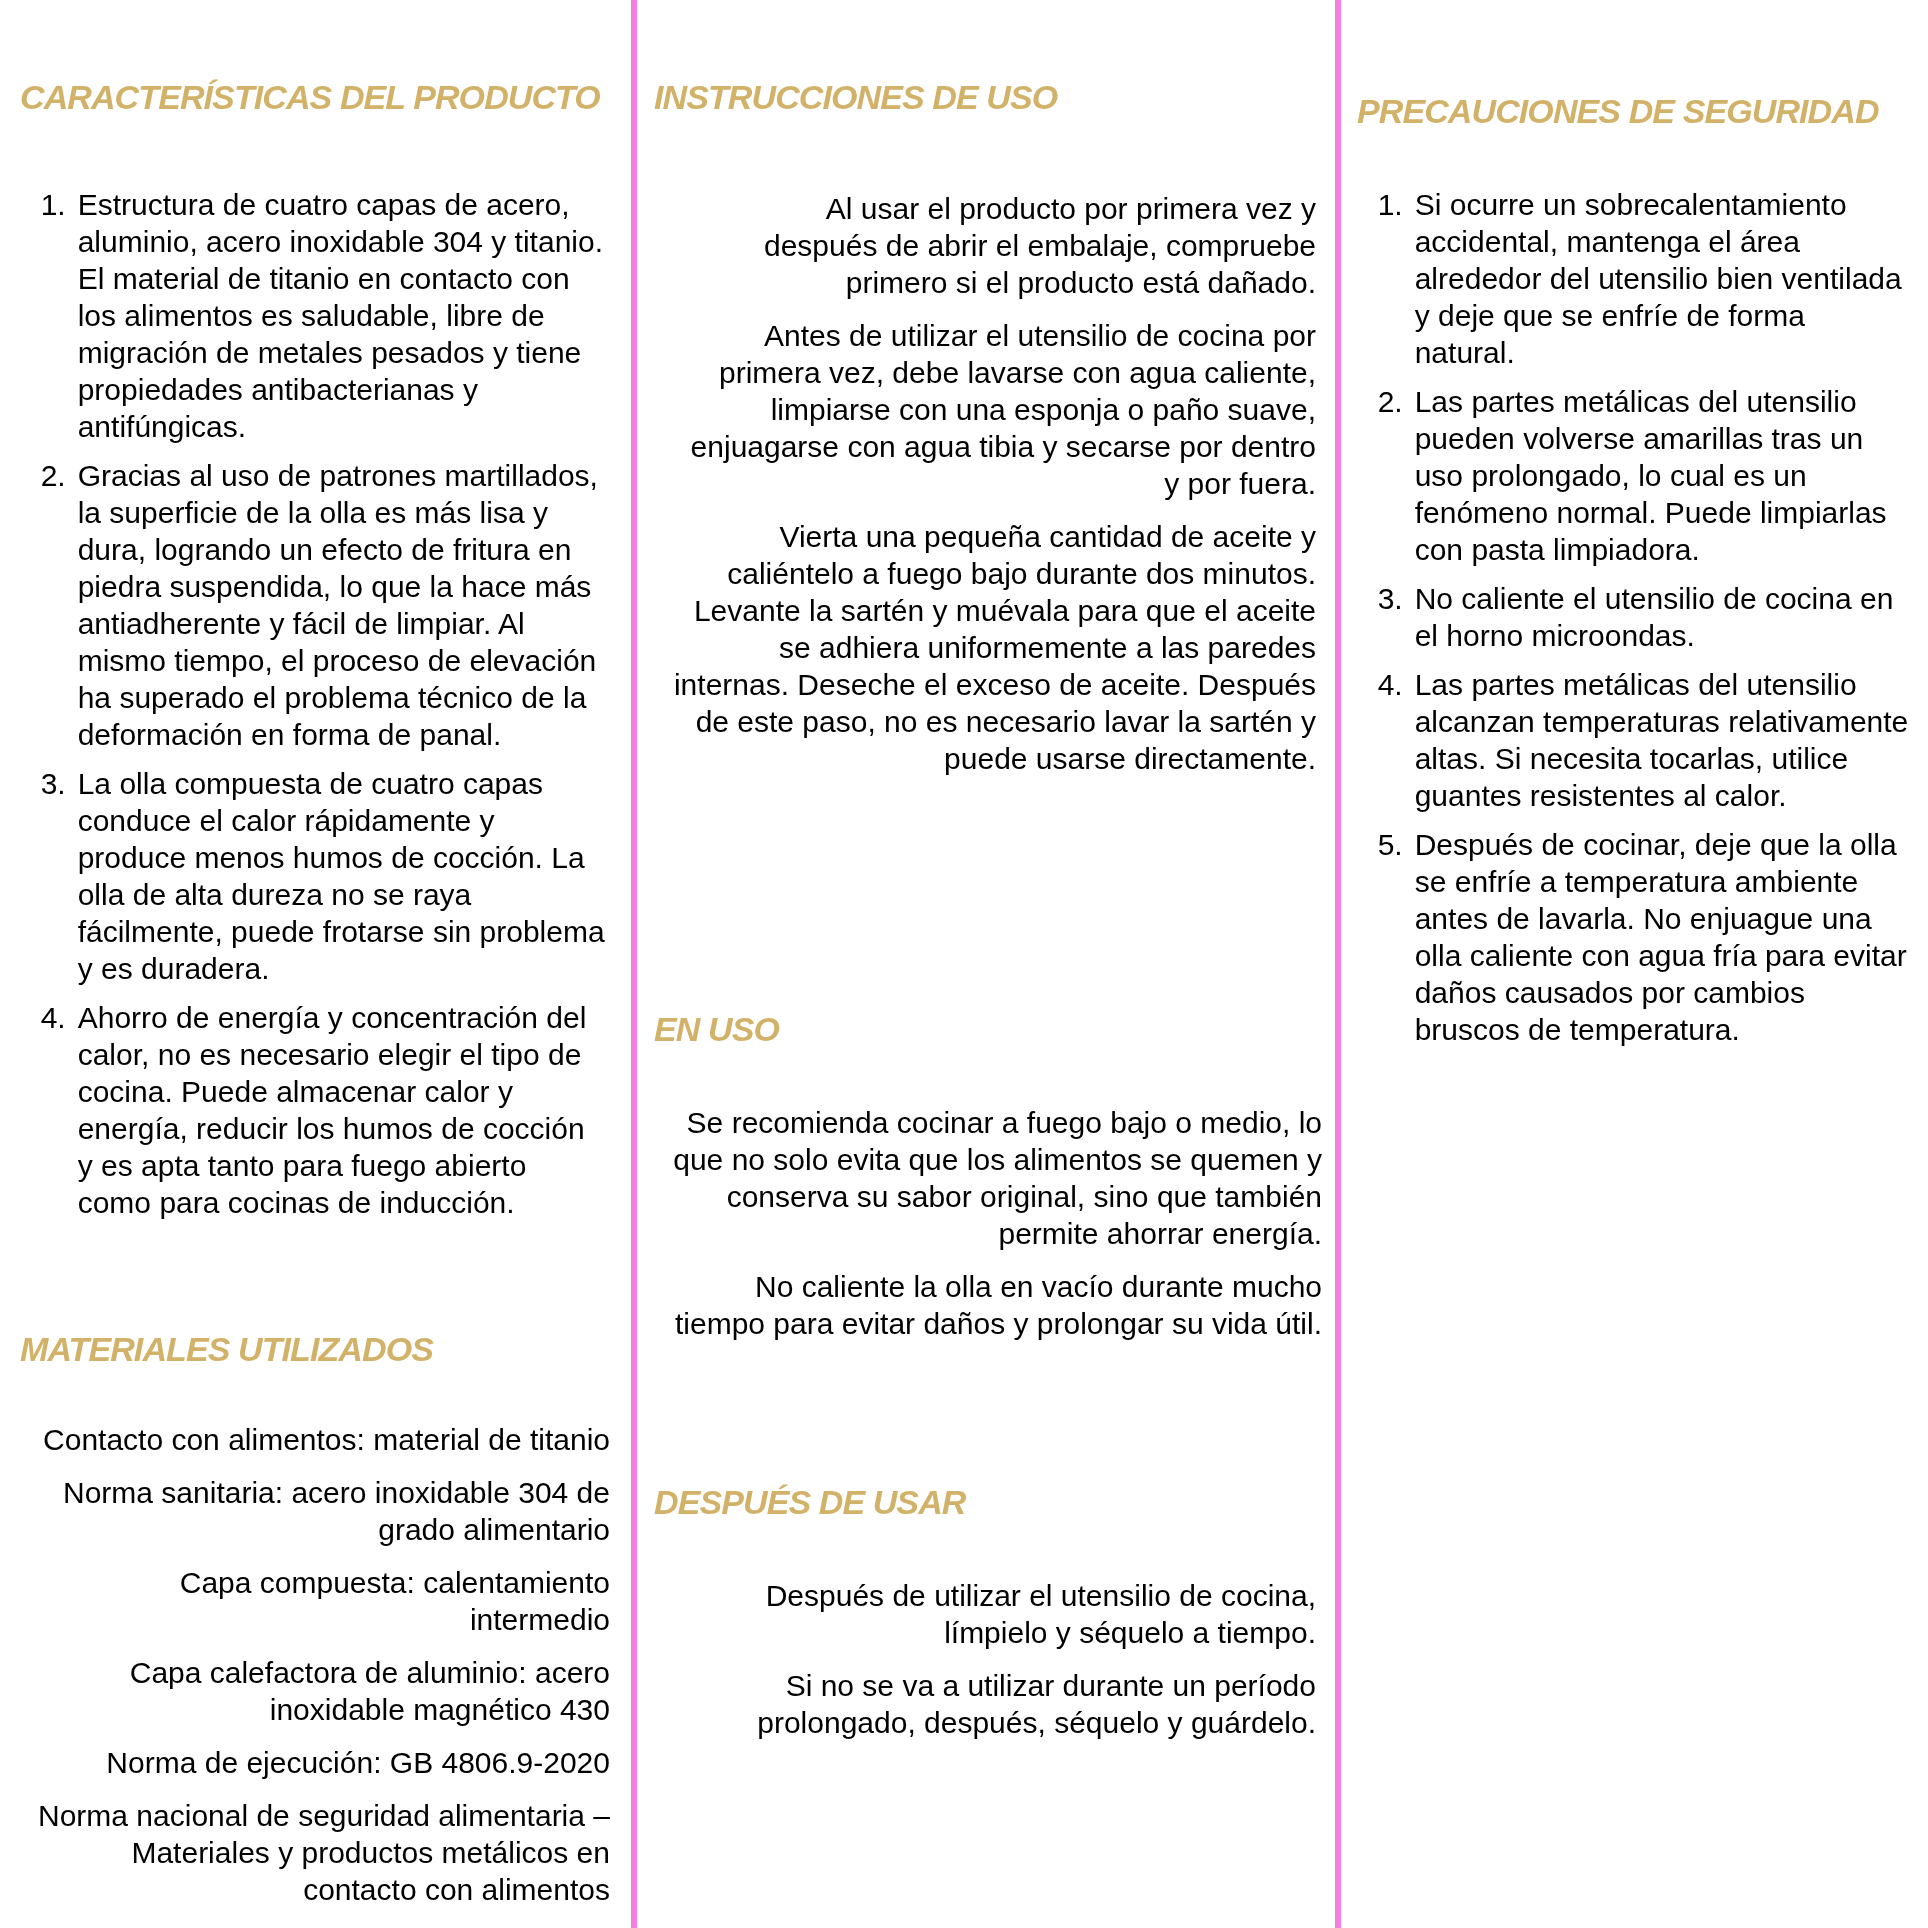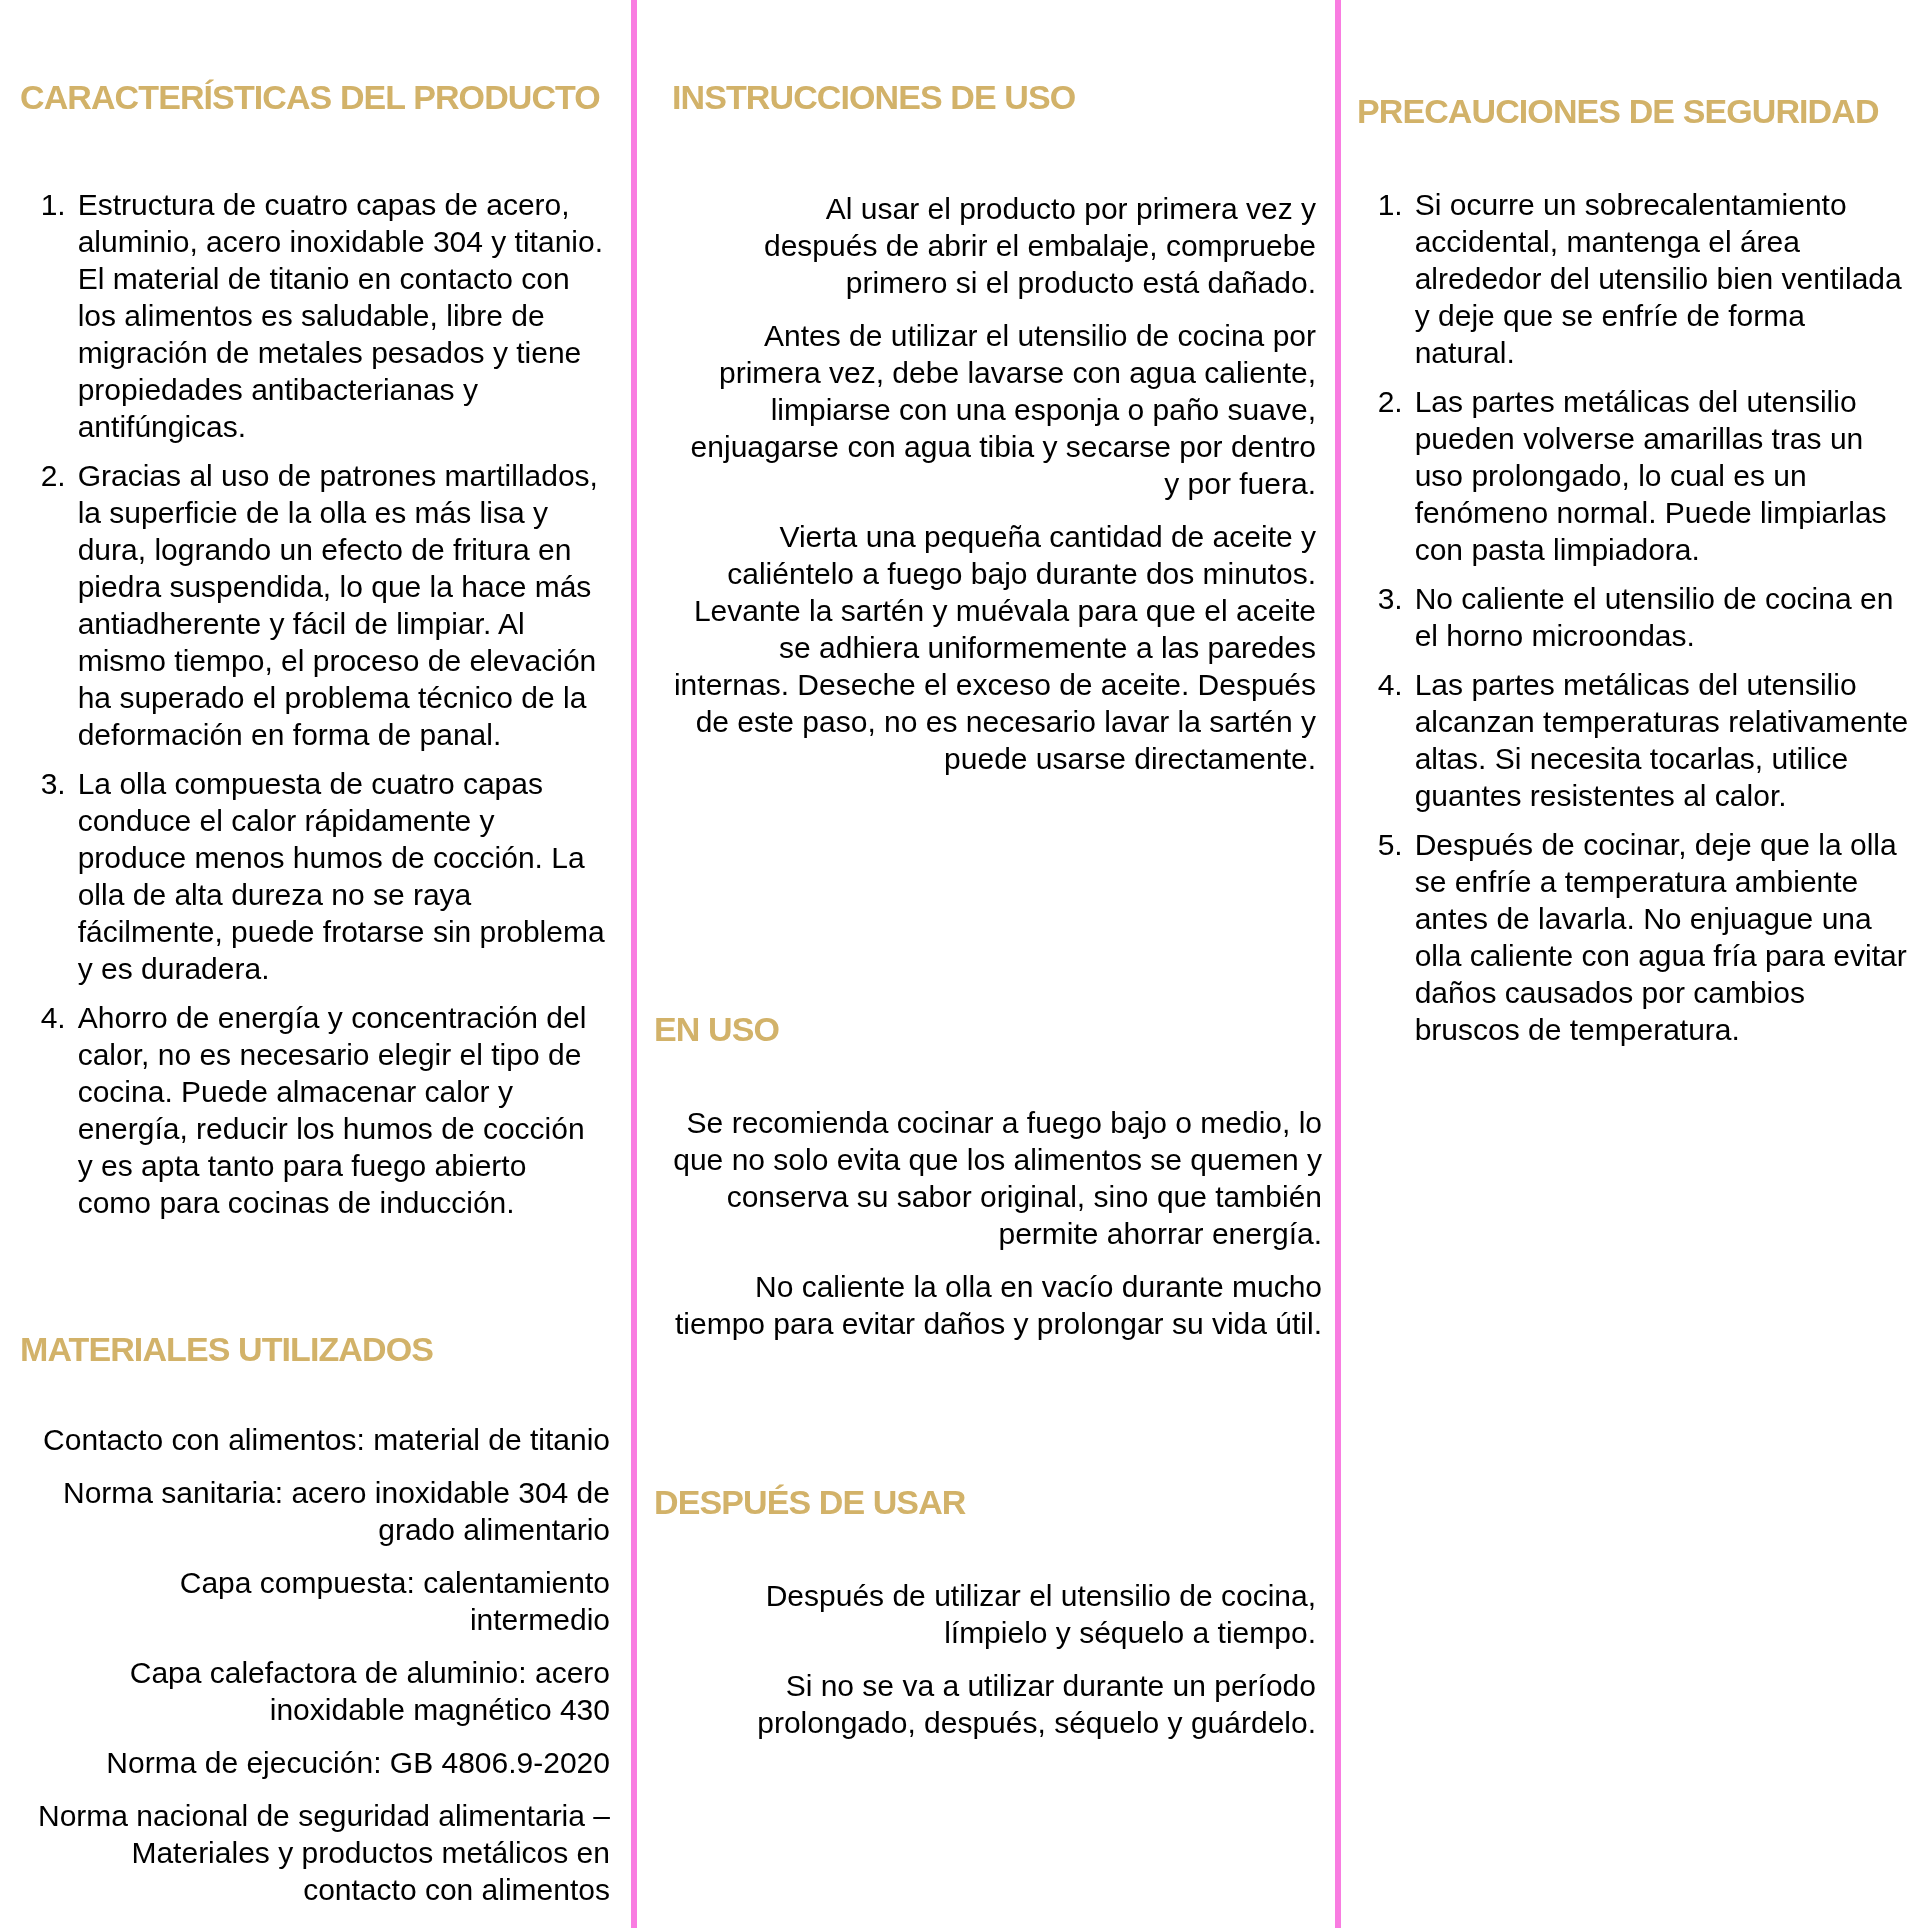--- a/index.html
+++ b/index.html
@@ -18,20 +18,21 @@
   .d1{left:631px;}
   .d2{left:1335px;}
   .gold-heading{
     position:absolute;
     margin:0;
     color:#d2b269;
     font-size:34px;
     font-weight:bold;
     letter-spacing:-0.9px;
     white-space:nowrap;
+    font-style:italic;
   }
   .text-block{
     position:absolute;
     margin:0;
     font-size:30px;
     line-height:37px;
   }
   .text-block p{margin:16px;text-align:right;}
   .indent-paras p{text-indent:39px;}
   ol.num-list{
@@ -63,21 +64,21 @@
 <div class="text-block" style="left:20px;top:1405px;width:606px;">
   <p>Contacto con alimentos: material de titanio</p>
   <p>Norma sanitaria: acero inoxidable 304 de grado alimentario</p>
   <p>Capa compuesta: calentamiento intermedio</p>
   <p>Capa calefactora de aluminio: acero inoxidable magnético 430</p>
   <p>Norma de ejecución: GB 4806.9-2020</p>
   <p>Norma nacional de seguridad alimentaria – Materiales y productos metálicos en contacto con alimentos</p>
   <p>NO.WT (24) - BX-0194</p>
 </div>
 
-<h2 class="gold-heading" style="left:672px;top:78px;text-align:center;">INSTRUCCIONES DE USO</h2>
+<h2 class="gold-heading" style="left:654px;top:78px;text-align:center;">INSTRUCCIONES DE USO</h2>
 
 <div class="text-block indent-paras" style="left:654px;top:174px;width:678px;">
   <p>Al usar el producto por primera vez y después de abrir el embalaje, compruebe primero si el producto está dañado.</p>
   <p>Antes de utilizar el utensilio de cocina por primera vez, debe lavarse con agua caliente, limpiarse con una esponja o paño suave, enjuagarse con agua tibia y secarse por dentro y por fuera.</p>
   <p>Vierta una pequeña cantidad de aceite y caliéntelo a fuego bajo durante dos minutos. Levante la sartén y muévala para que el aceite se adhiera uniformemente a las paredes internas. Deseche el exceso de aceite. Después de este paso, no es necesario lavar la sartén y puede usarse directamente.</p>
 </div>
 
 <h2 class="gold-heading" style="left:654px;top:1010px;text-align:center;">EN USO</h2>
 
 <div class="text-block" style="left:654px;top:1088px;width:684px;">

